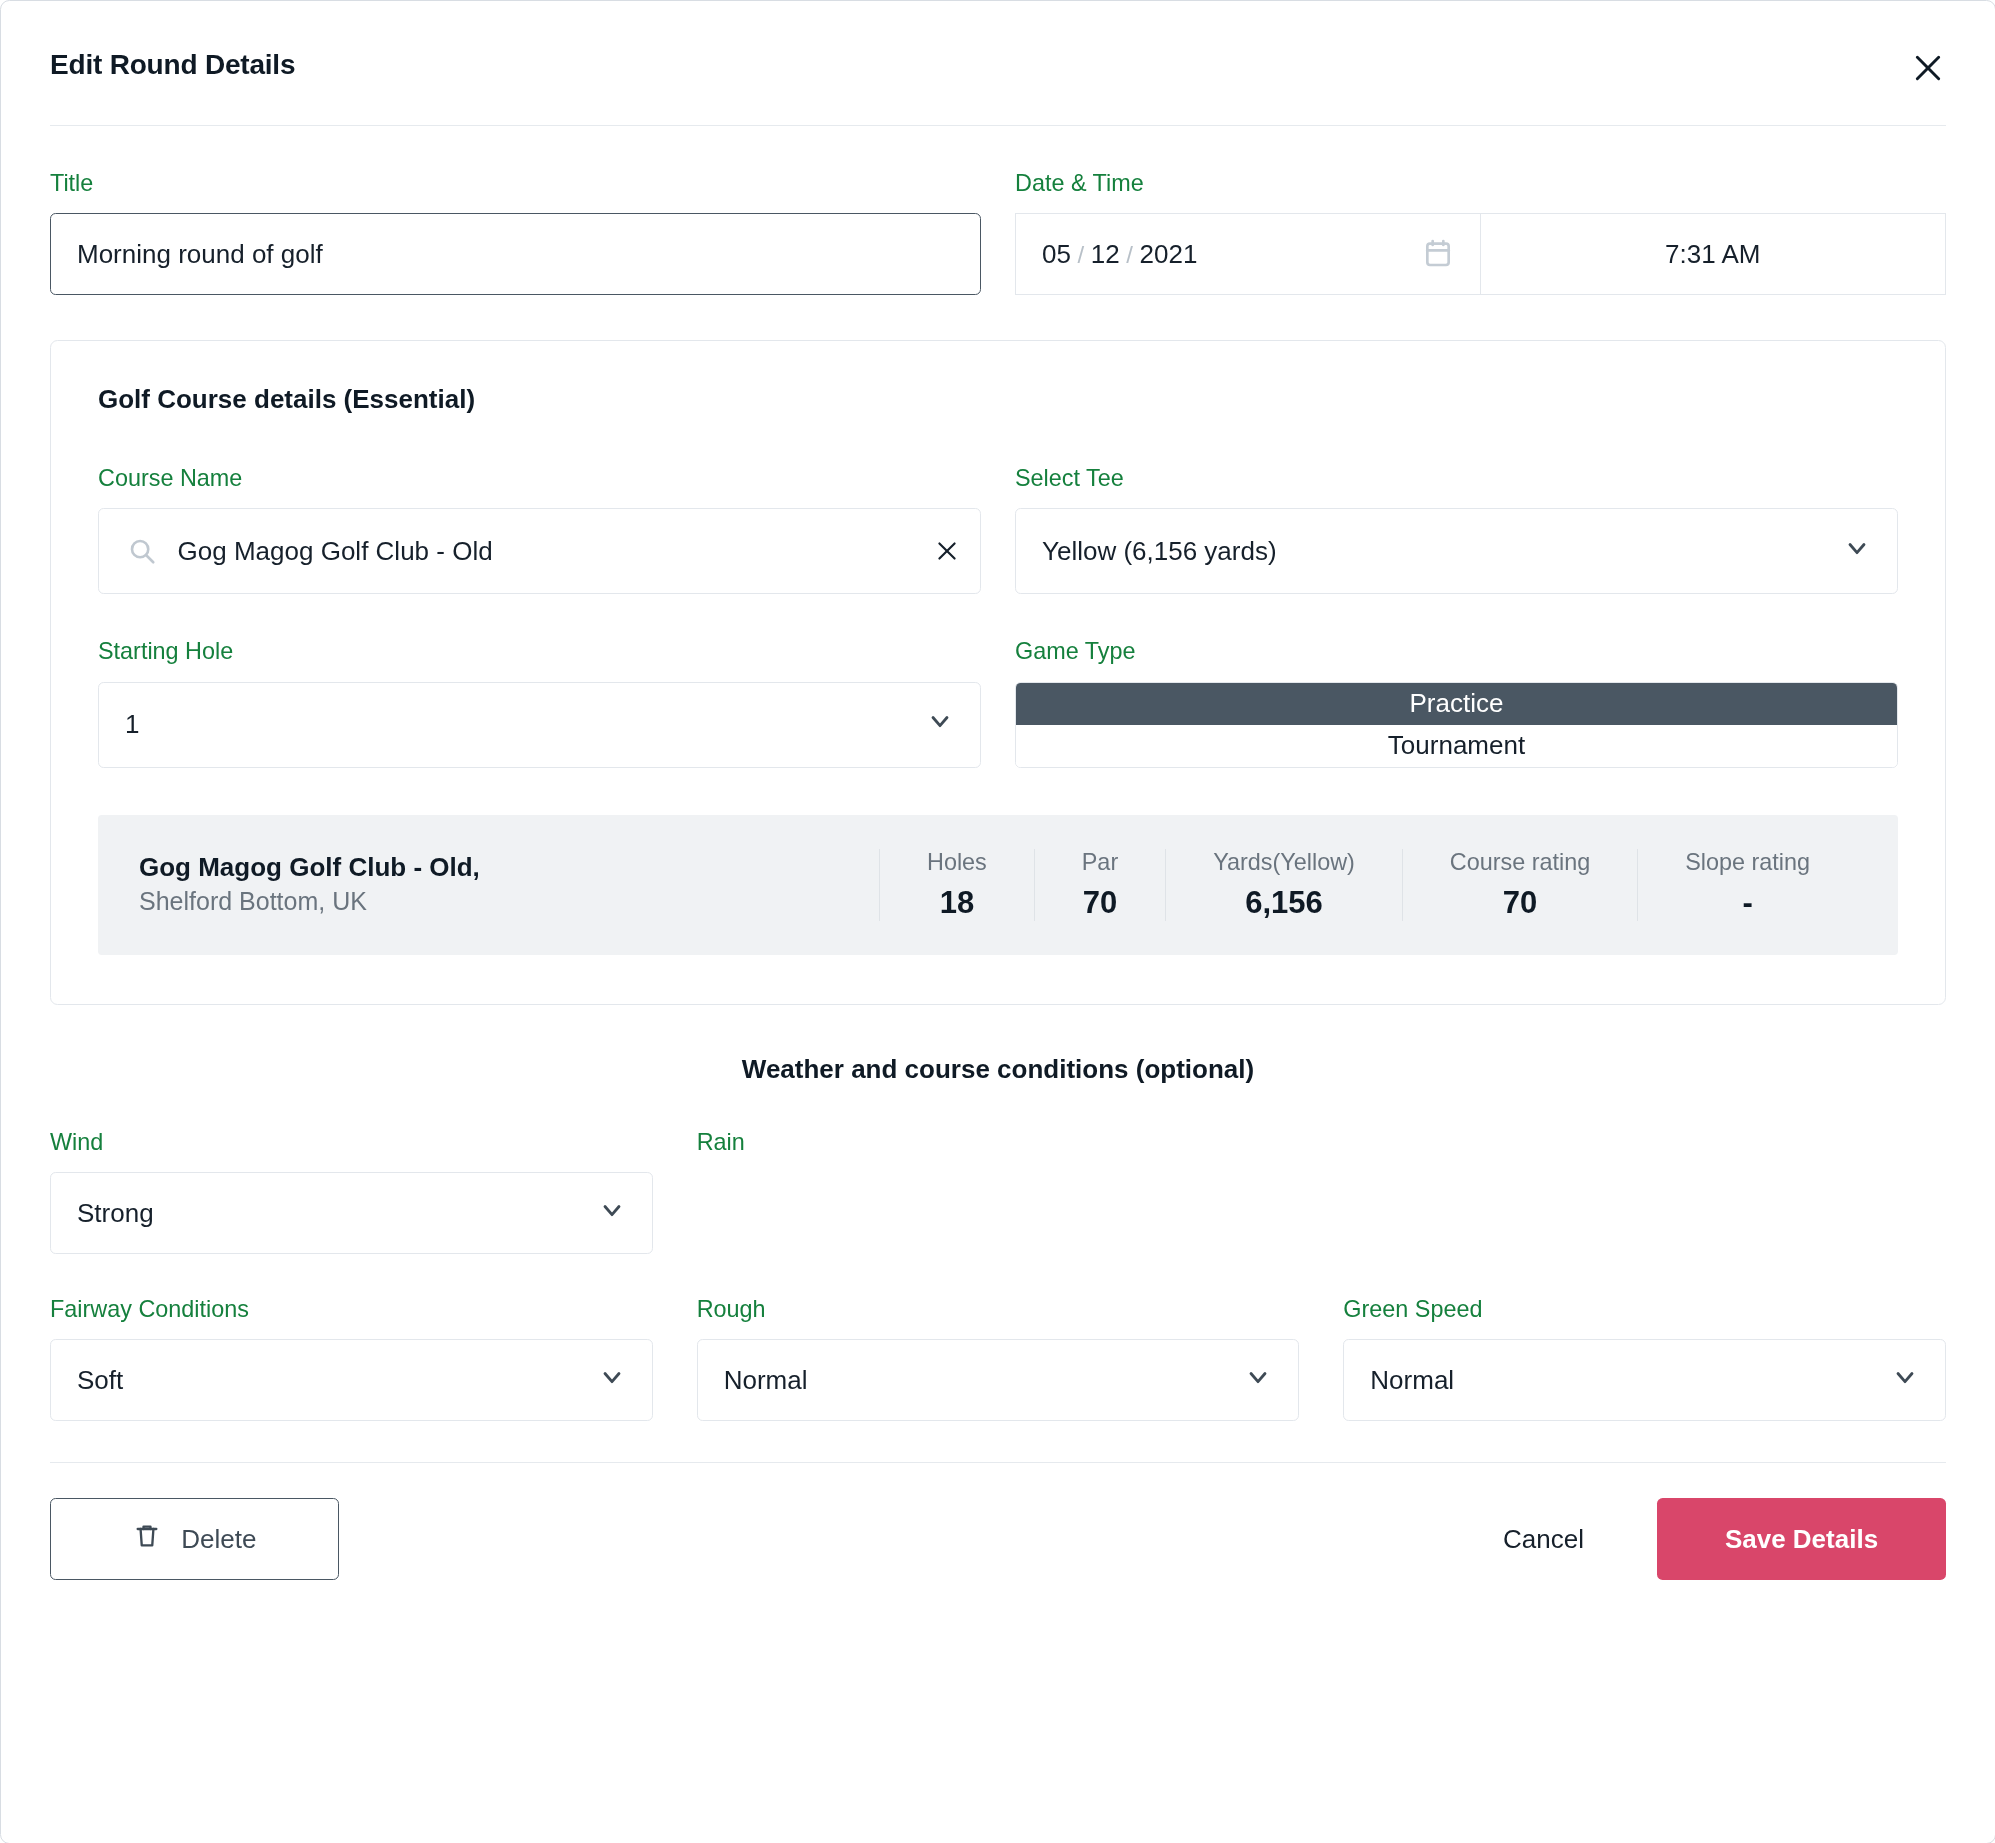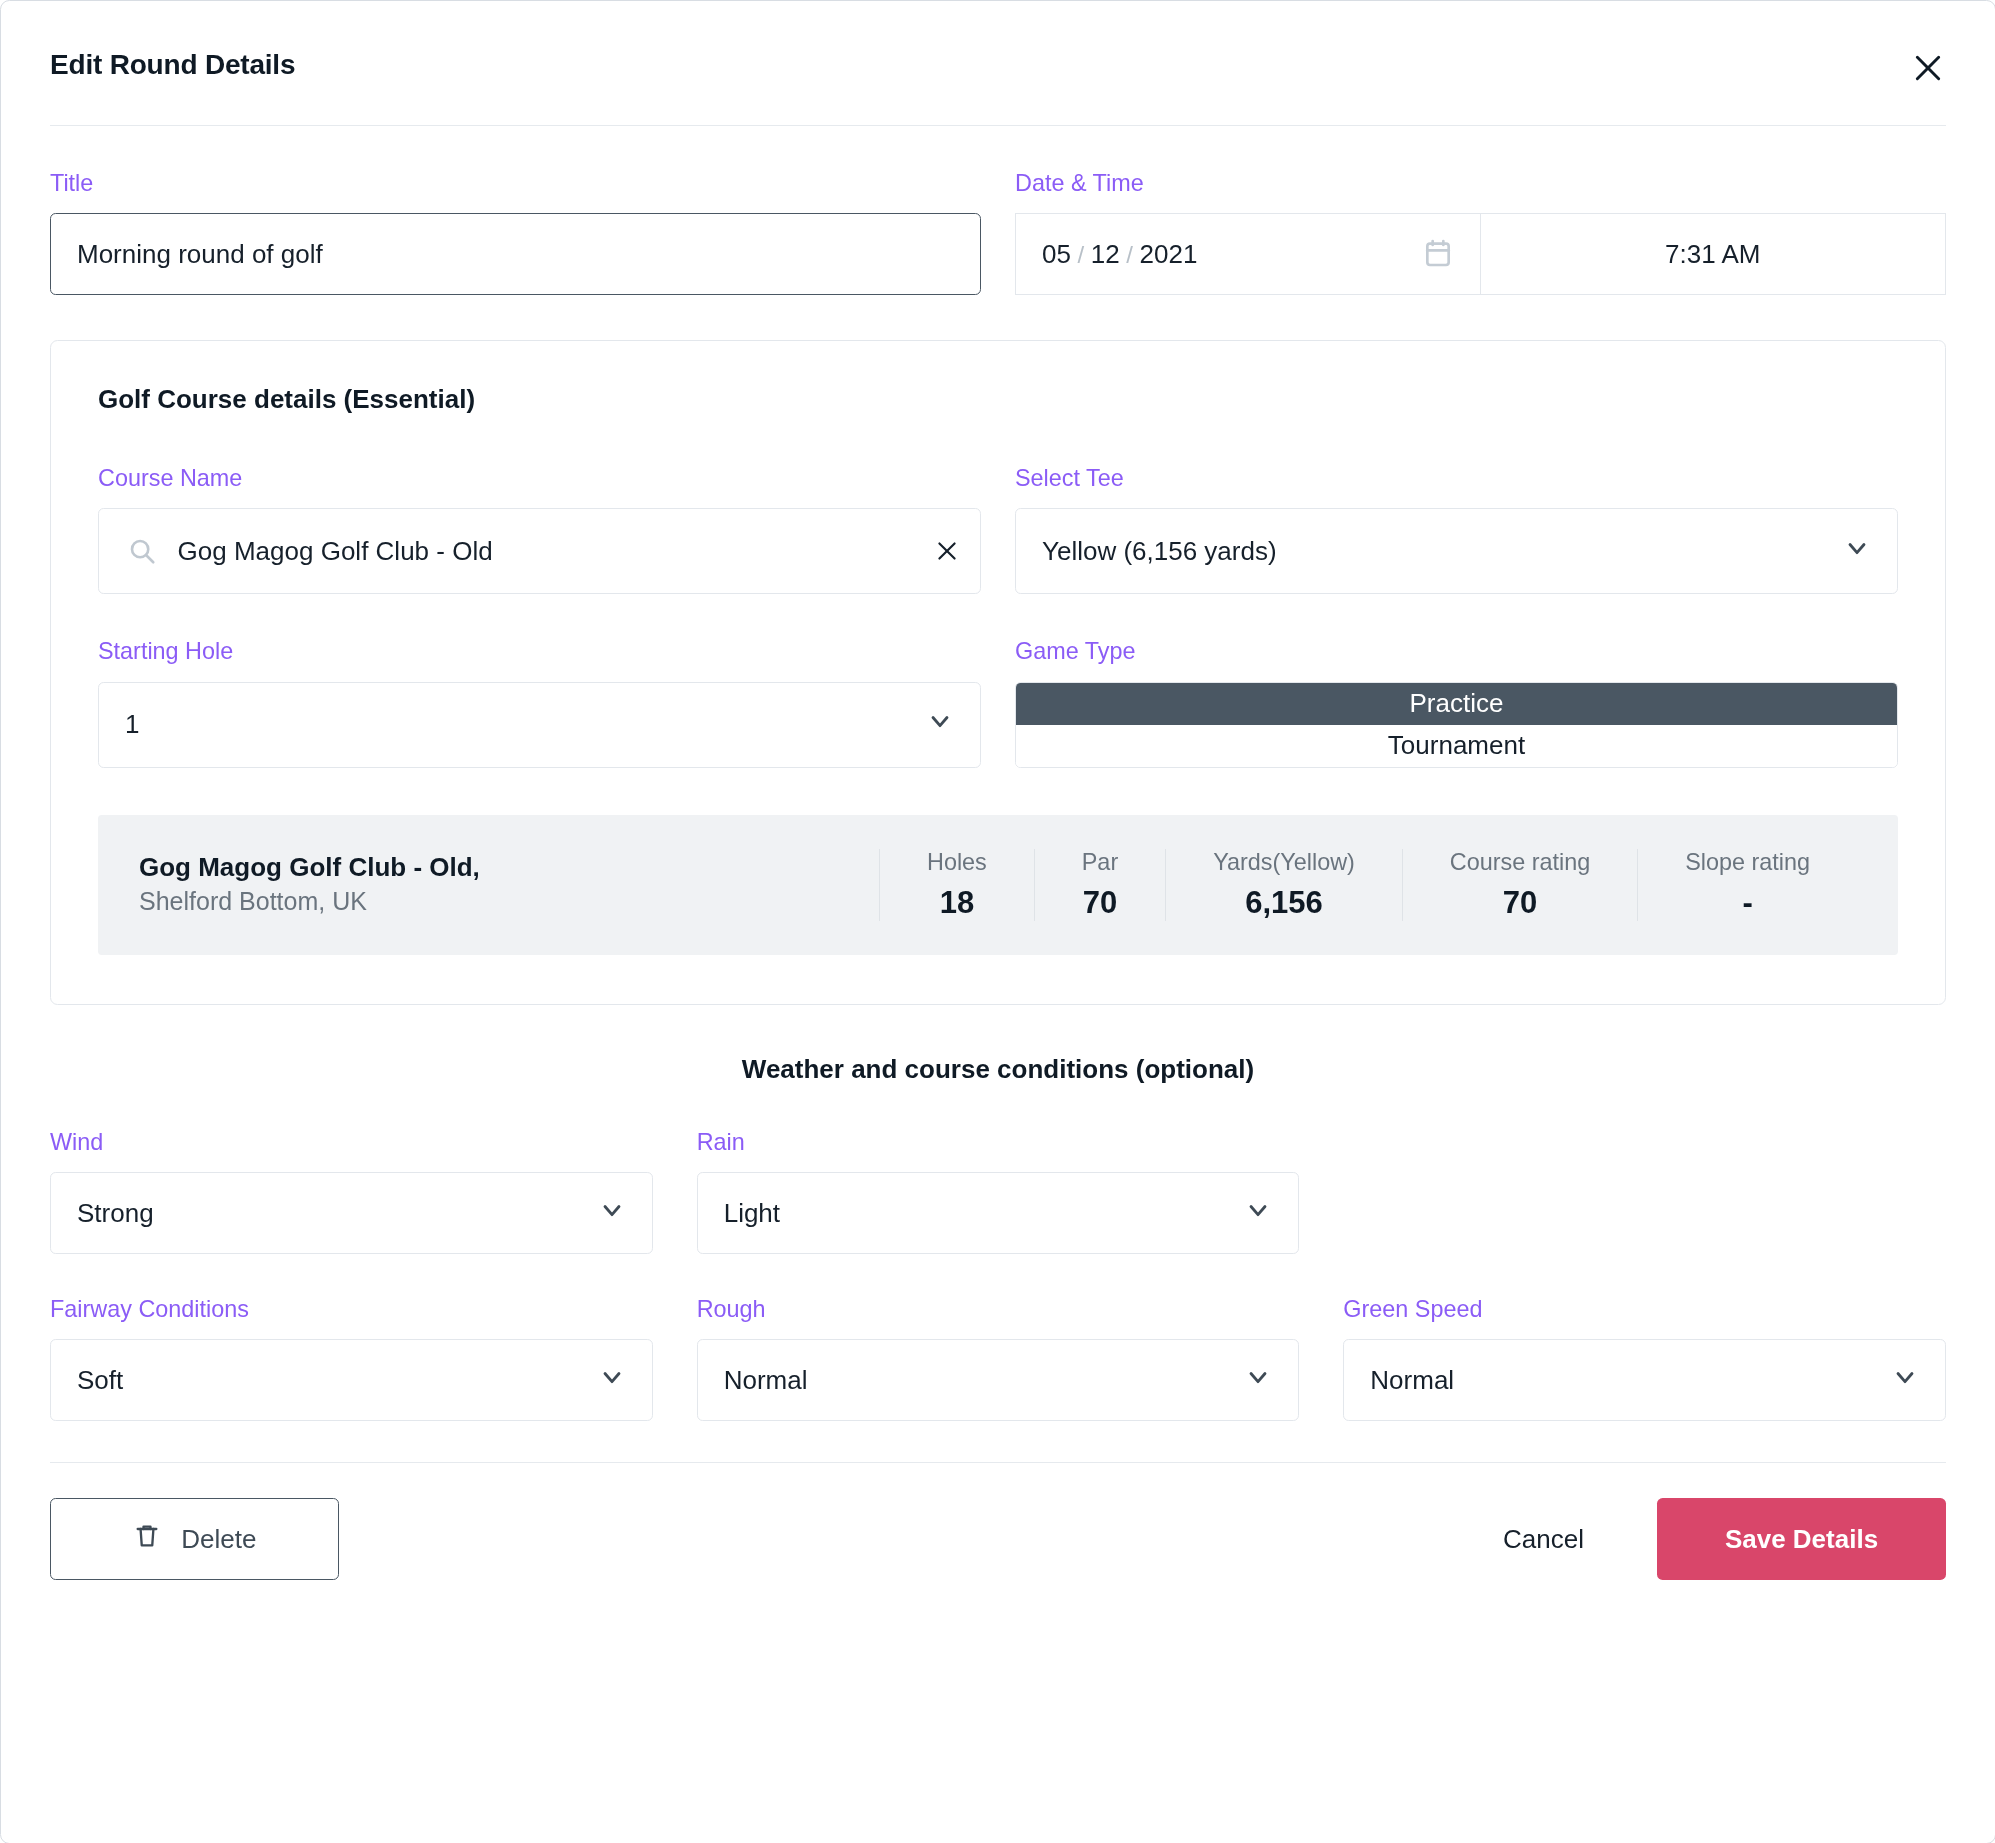--- a/index.html
+++ b/index.html
@@ -51,21 +51,21 @@
     background: none;
     border: none;
     margin-top: -3.7px;
     margin-right: -3.7px;
   }
   .close-btn svg { display: block; }
 
   
   .field-label {
     font-size: 23.4px;
-    color: #8b5cf6;
+    color: #15803d;
     margin-bottom: 16px;
     line-height: 1.2;
     display: block;
   }
   .input-box {
     height: 82px;
     border: 1.9px solid #dce1e7;
     border-radius: 5.6px;
     background: #ffffff;
     display: flex;
@@ -453,28 +453,20 @@
           <span>Strong</span>
           <span>
             <svg width="28" height="28" viewBox="0 0 24 24" fill="none" stroke="#3e4a55" stroke-width="2.4" stroke-linecap="round" stroke-linejoin="round">
               <polyline points="6 9 12 16 18 9"></polyline>
             </svg>
           </span>
         </div>
       </div>
       <div class="cell">
         <span class="field-label">Rain</span>
-        <div class="select-box small">
-          <span>Light</span>
-          <span>
-            <svg width="28" height="28" viewBox="0 0 24 24" fill="none" stroke="#3e4a55" stroke-width="2.4" stroke-linecap="round" stroke-linejoin="round">
-              <polyline points="6 9 12 16 18 9"></polyline>
-            </svg>
-          </span>
-        </div>
       </div>
       <div class="cell blank"></div>
     </div>
 
     <div class="grid-3">
       <div class="cell">
         <span class="field-label">Fairway Conditions</span>
         <div class="select-box small">
           <span>Soft</span>
           <span>

